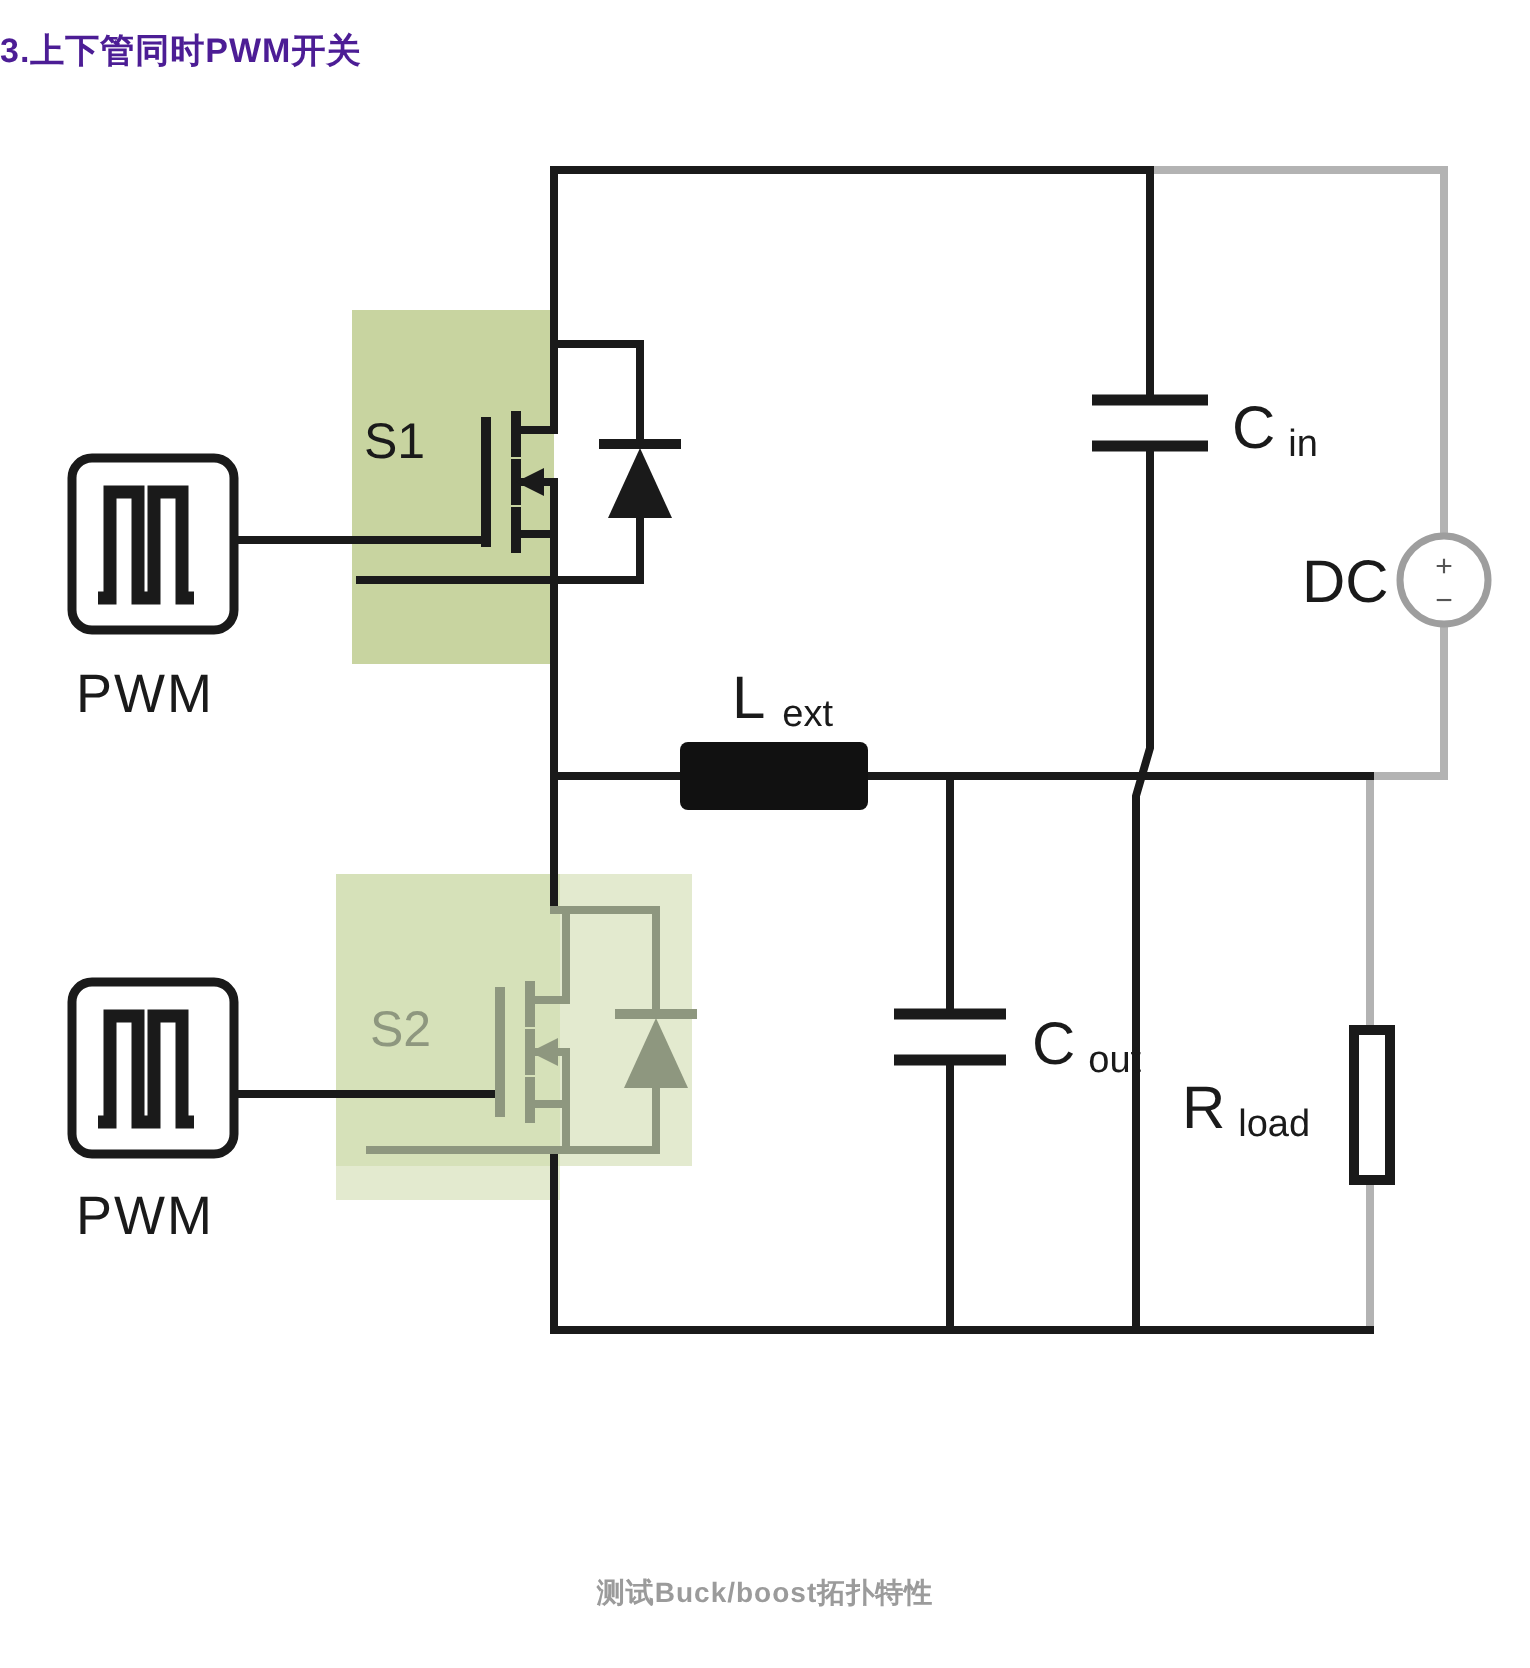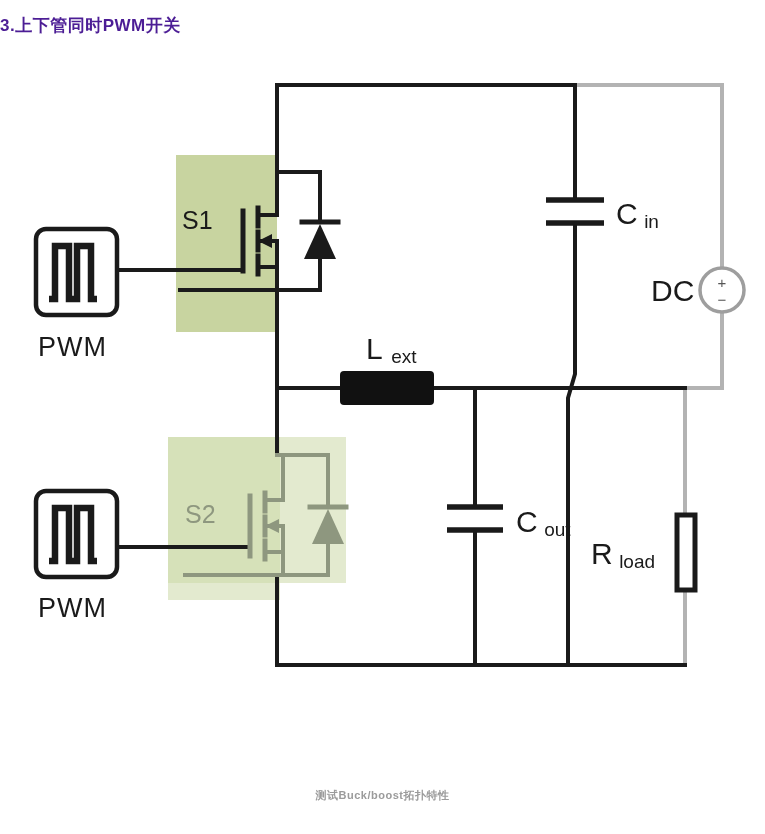--- a/index.html
+++ b/index.html
@@ -12,21 +12,21 @@
   }
   .fig-title{
     position:absolute;top:14px;left:0;width:100%;
     font-size:17px;font-weight:700;
     color:#4c1d95;
     letter-spacing:0.5px;
   }
   .fig-caption{
     position:absolute;top:788px;left:0;width:100%;
     text-align:center;
-    font-size:11px;font-weight:700;
+    font-size:14px;font-weight:700;
     color:#9b9b9b;
     letter-spacing:0.5px;
   }
   svg{position:absolute;top:0;left:0;}
   svg text{font-family:"Liberation Sans", sans-serif;}
   .lbl-main{font-size:30px;fill:#1a1a1a;}
   .lbl-sub{font-size:19px;fill:#1a1a1a;}
   .lbl-pwm{font-size:27px;fill:#1a1a1a;letter-spacing:1px;}
   .lbl-s1{font-size:25px;fill:#1a1a1a;}
   .lbl-s2{font-size:25px;fill:#8e977f;}

